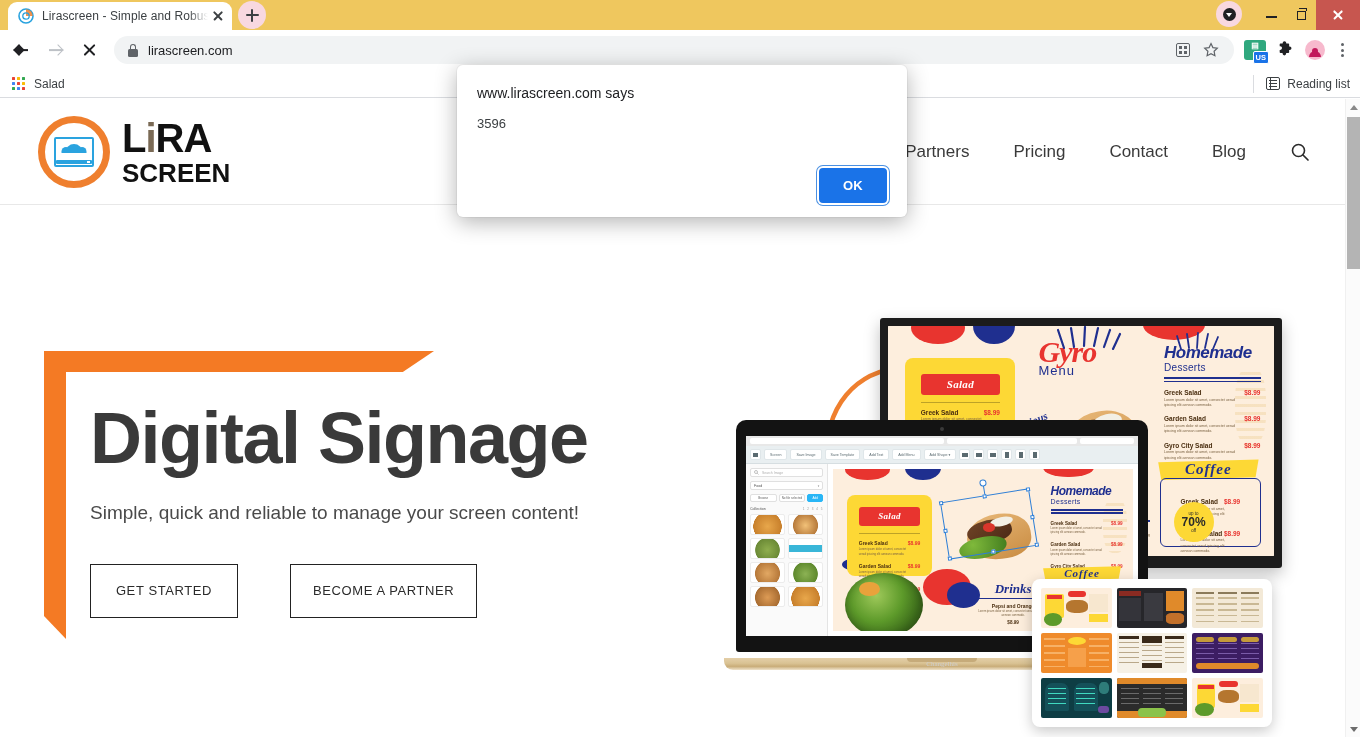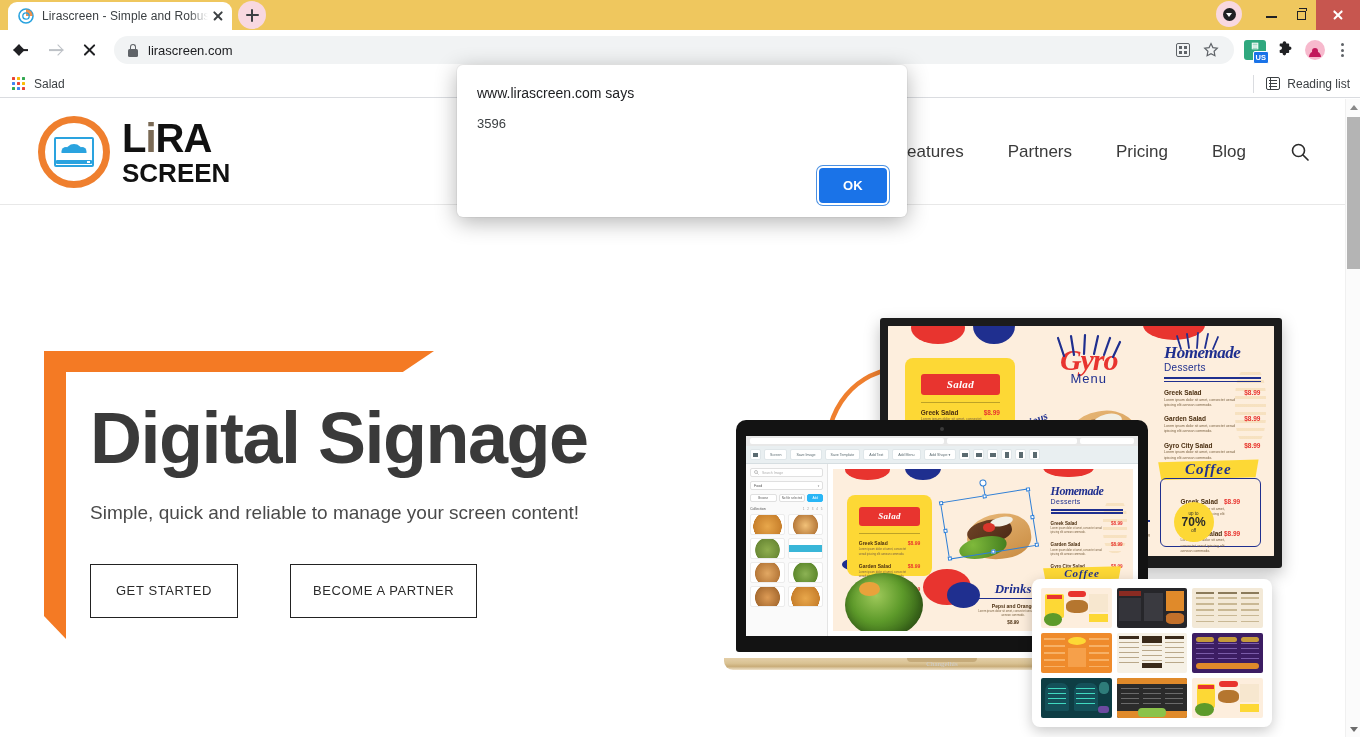--- a/index.html
+++ b/index.html
@@ -260,21 +260,21 @@
     padding: 4px 16px 5px; font-size:11px; letter-spacing:.3px;
   }
   .salad-rule { height:1px; background:rgba(0,0,0,.25); margin:7px 0 6px; }
   .mrow { margin-bottom:7px; }
   .mrow .mline { display:flex; justify-content:space-between; align-items:baseline; }
   .mrow .mname { font-size:6.5px; font-weight:bold; color:#4a2e10; }
   .mrow .mprice { font-size:6.5px; font-weight:bold; color:#e8342f; }
   .mrow .mdesc { font-size:3.6px; color:#7a6242; line-height:1.5; margin-top:1.5px; width:80%; }
 
   .gyro-title {
-    position:absolute; left:39%; top:5%; width:26%; text-align:center;margin-top:8px;
+    position:absolute; left:39%; top:5%; width:26%; 
   }
   .gyro-word {
     font-family:"Liberation Serif", serif; font-style:italic; font-weight:bold;
     font-size:30px; color:#e8342f; line-height:.9; letter-spacing:-1px;
   }
   .gyro-menu { font-size:13px; color:#1f2f8f; letter-spacing:1px; margin-top:-2px;}
   .rays { position:absolute; left:50%; top:-14px; transform:translateX(-50%); }
 
   .deliciouss {
     position:absolute; left:31%; top:40%; transform:rotate(-24deg);
@@ -306,21 +306,21 @@
     position:absolute; left:34%; top:28%; width:16%; height:16%;
     background:#d9362c; border-radius:50%;
   }
   .gyro-food .sauce{
     position:absolute; left:44%; top:16%; width:30%; height:16%;
     background:#f3f0e6; border-radius:50%; transform:rotate(-12deg);
   }
 
   .card-desserts { position:absolute; right:3.5%; top:8%; width:25%; }
   .dess-title {
-    font-family:Liberation Serif, serif; font-style:italic; font-weight:bold;
+    font-family:Liberation Sans, sans-serif; font-style:italic; font-weight:bold;
     font-size:17px; color:#1f2f8f; line-height:1; letter-spacing:-.5px;
   }
   .dess-sub { font-size:10px; color:#1f2f8f; letter-spacing:.3px; margin-top:1px;}
   .dess-rules { margin:4px 0 7px; }
   .dess-rules i{ display:block; height:1.6px; background:#1f2f8f; margin-bottom:1.6px; }
 
   .coffee-banner {
     position:absolute; right:4%; top:58%; width:26%; height:9%;
     background:#fdd835; display:flex; align-items:center; justify-content:center;
     clip-path: polygon(0 14%, 100% 0, 97% 86%, 3% 100%);
@@ -599,20 +599,21 @@
             <span class="logo-lira">L<span class="i">i</span>RA</span>
             <div class="logo-screenword">SCREEN</div>
           </span>
         </div>
 
         <nav class="site-nav">
           <span class="nav-item">Home</span>
           <span class="nav-item">Features</span>
           <span class="nav-item">Partners</span>
           <span class="nav-item">Pricing</span>
+          <span class="nav-item">Contact</span>
           <span class="nav-item">Blog</span>
           <span class="nav-search">
             <svg width="20" height="20" viewBox="0 0 20 20">
                 <circle cx="8.5" cy="8.5" r="6" fill="none" stroke="#2b2b2b" stroke-width="1.6"></circle>
                 <path d="M13 13l5 5" stroke="#2b2b2b" stroke-width="1.7" stroke-linecap="round"></path>
               </svg>
           </span>
         </nav>
       </div>
 

